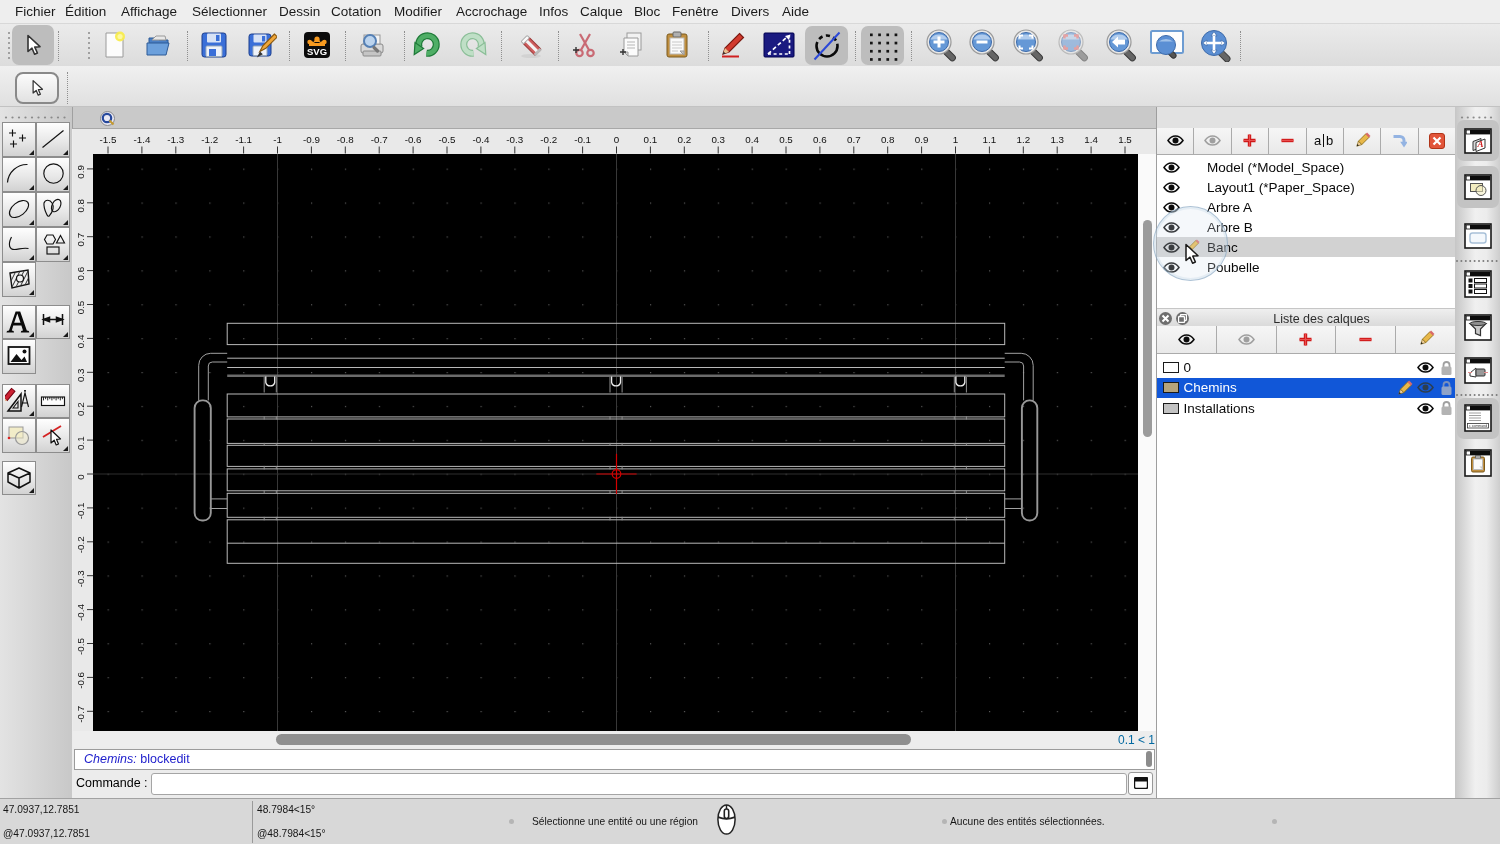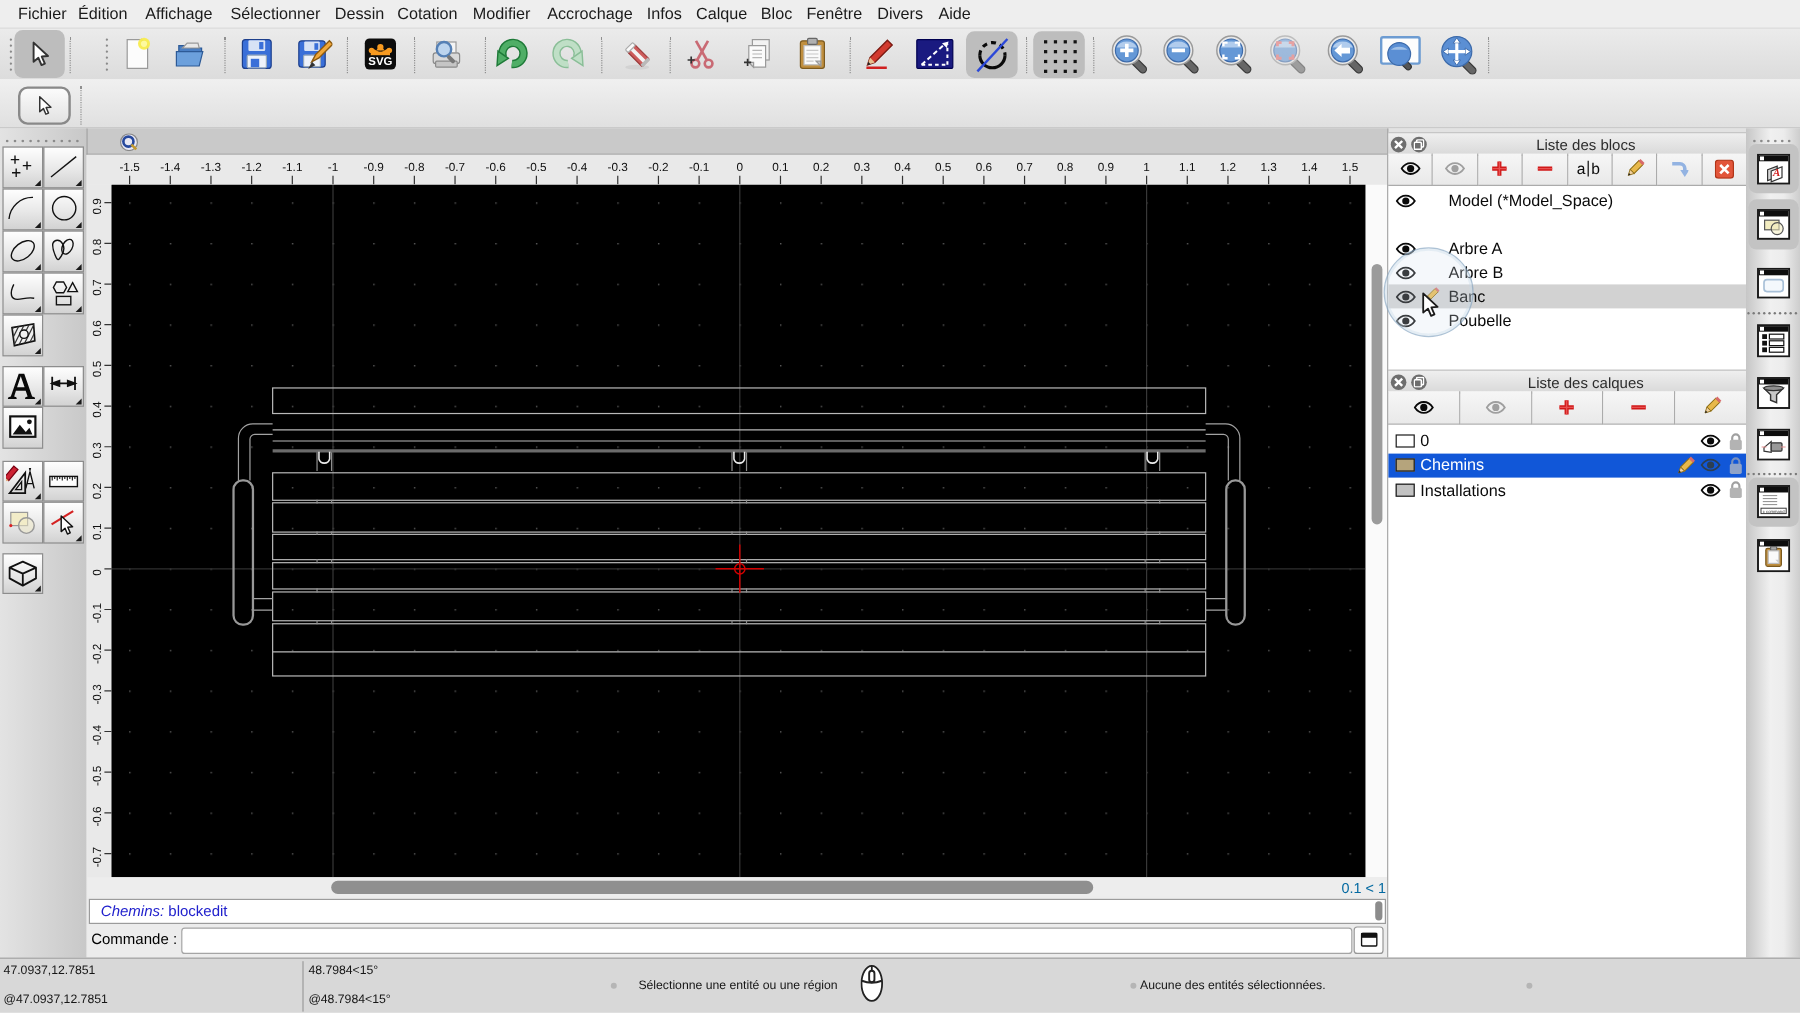--- a/index.html
+++ b/index.html
@@ -700,34 +700,20 @@
     <div class="cmdlabel">Commande :</div>
     <div class="cmdinput"></div>
     <div class="cmdbtn">
       <svg width="14" height="12" viewBox="0 0 14 12">
         <rect x="0.5" y="0.5" width="13" height="11" rx="1.5" fill="none" stroke="#111" stroke-width="1.4"></rect>
         <rect x="0.5" y="0.5" width="13" height="4" fill="#111"></rect>
       </svg>
     </div>
   </div>
 <div class="docks abs">
-    <div class="ptitle" style="top:2.5px">
-      <div class="circbtn" style="left:2px;top:3px">
-        <svg width="9" height="9" viewBox="0 0 9 9">
-          <path d="M1.5 1.5 L7.5 7.5 M7.5 1.5 L1.5 7.5" stroke="#fff" stroke-width="2"></path>
-        </svg>
-      </div>
-      <div class="circbtn" style="left:18.5px;top:3px">
-        <svg width="9" height="9" viewBox="0 0 9 9">
-          <rect x="2.5" y="0.5" width="6" height="6" rx="1" fill="none" stroke="#fff" stroke-width="1.3"></rect>
-          <rect x="0.5" y="2.5" width="6" height="6" rx="1" fill="#6e6e6e" stroke="#fff" stroke-width="1.3"></rect>
-        </svg>
-      </div>
-      <div class="txt">Liste des blocs</div>
-    </div>
     <div class="ptools" style="top:20.5px;height:27.5px">
       <div class="pcell" style="width:37.4px">
         <svg width="17" height="13" viewBox="0 0 17 13">
           <path d="M1 6.5 C5 0.5 12 0.5 16 6.5 C12 12.5 5 12.5 1 6.5 Z" fill="none" stroke="#0a0a0a" stroke-width="1.5"></path>
           <circle cx="8.5" cy="6.5" r="3" fill="#0a0a0a"></circle>
         </svg>
       </div>
       <div class="pcell" style="width:37.4px">
         <svg width="17" height="13" viewBox="0 0 17 13">
           <path d="M1 6.5 C5 0.5 12 0.5 16 6.5 C12 12.5 5 12.5 1 6.5 Z" fill="none" stroke="#9f9f9f" stroke-width="1.5"></path>
@@ -776,20 +762,27 @@
         </svg>
       </div>
     </div>
     <div class="plist" style="top:48px;height:153px">
       <div class="lrow" style="top:2px;">
         <div class="abs" style="left:6px;top:3.5px"><svg width="17" height="13" viewBox="0 0 17 13">
             <path d="M1 6.5 C5 0.5 12 0.5 16 6.5 C12 12.5 5 12.5 1 6.5 Z" fill="none" stroke="#0a0a0a" stroke-width="1.5"></path>
             <circle cx="8.5" cy="6.5" r="3" fill="#0a0a0a"></circle>
           </svg></div>
         <div class="nm" style="left:50px">Model (*Model_Space)</div>
+      </div>
+      <div class="lrow" style="top:22px;">
+        <div class="abs" style="left:6px;top:3.5px"><svg width="17" height="13" viewBox="0 0 17 13">
+            <path d="M1 6.5 C5 0.5 12 0.5 16 6.5 C12 12.5 5 12.5 1 6.5 Z" fill="none" stroke="#0a0a0a" stroke-width="1.5"></path>
+            <circle cx="8.5" cy="6.5" r="3" fill="#0a0a0a"></circle>
+          </svg></div>
+        <div class="nm" style="left:50px">Layout1 (*Paper_Space)</div>
       </div>
       <div class="lrow" style="top:42px;">
         <div class="abs" style="left:6px;top:3.5px"><svg width="17" height="13" viewBox="0 0 17 13">
             <path d="M1 6.5 C5 0.5 12 0.5 16 6.5 C12 12.5 5 12.5 1 6.5 Z" fill="none" stroke="#0a0a0a" stroke-width="1.5"></path>
             <circle cx="8.5" cy="6.5" r="3" fill="#0a0a0a"></circle>
           </svg></div>
         <div class="nm" style="left:50px">Arbre A</div>
       </div>
       <div class="lrow" style="top:62px;">
         <div class="abs" style="left:6px;top:3.5px"><svg width="17" height="13" viewBox="0 0 17 13">

